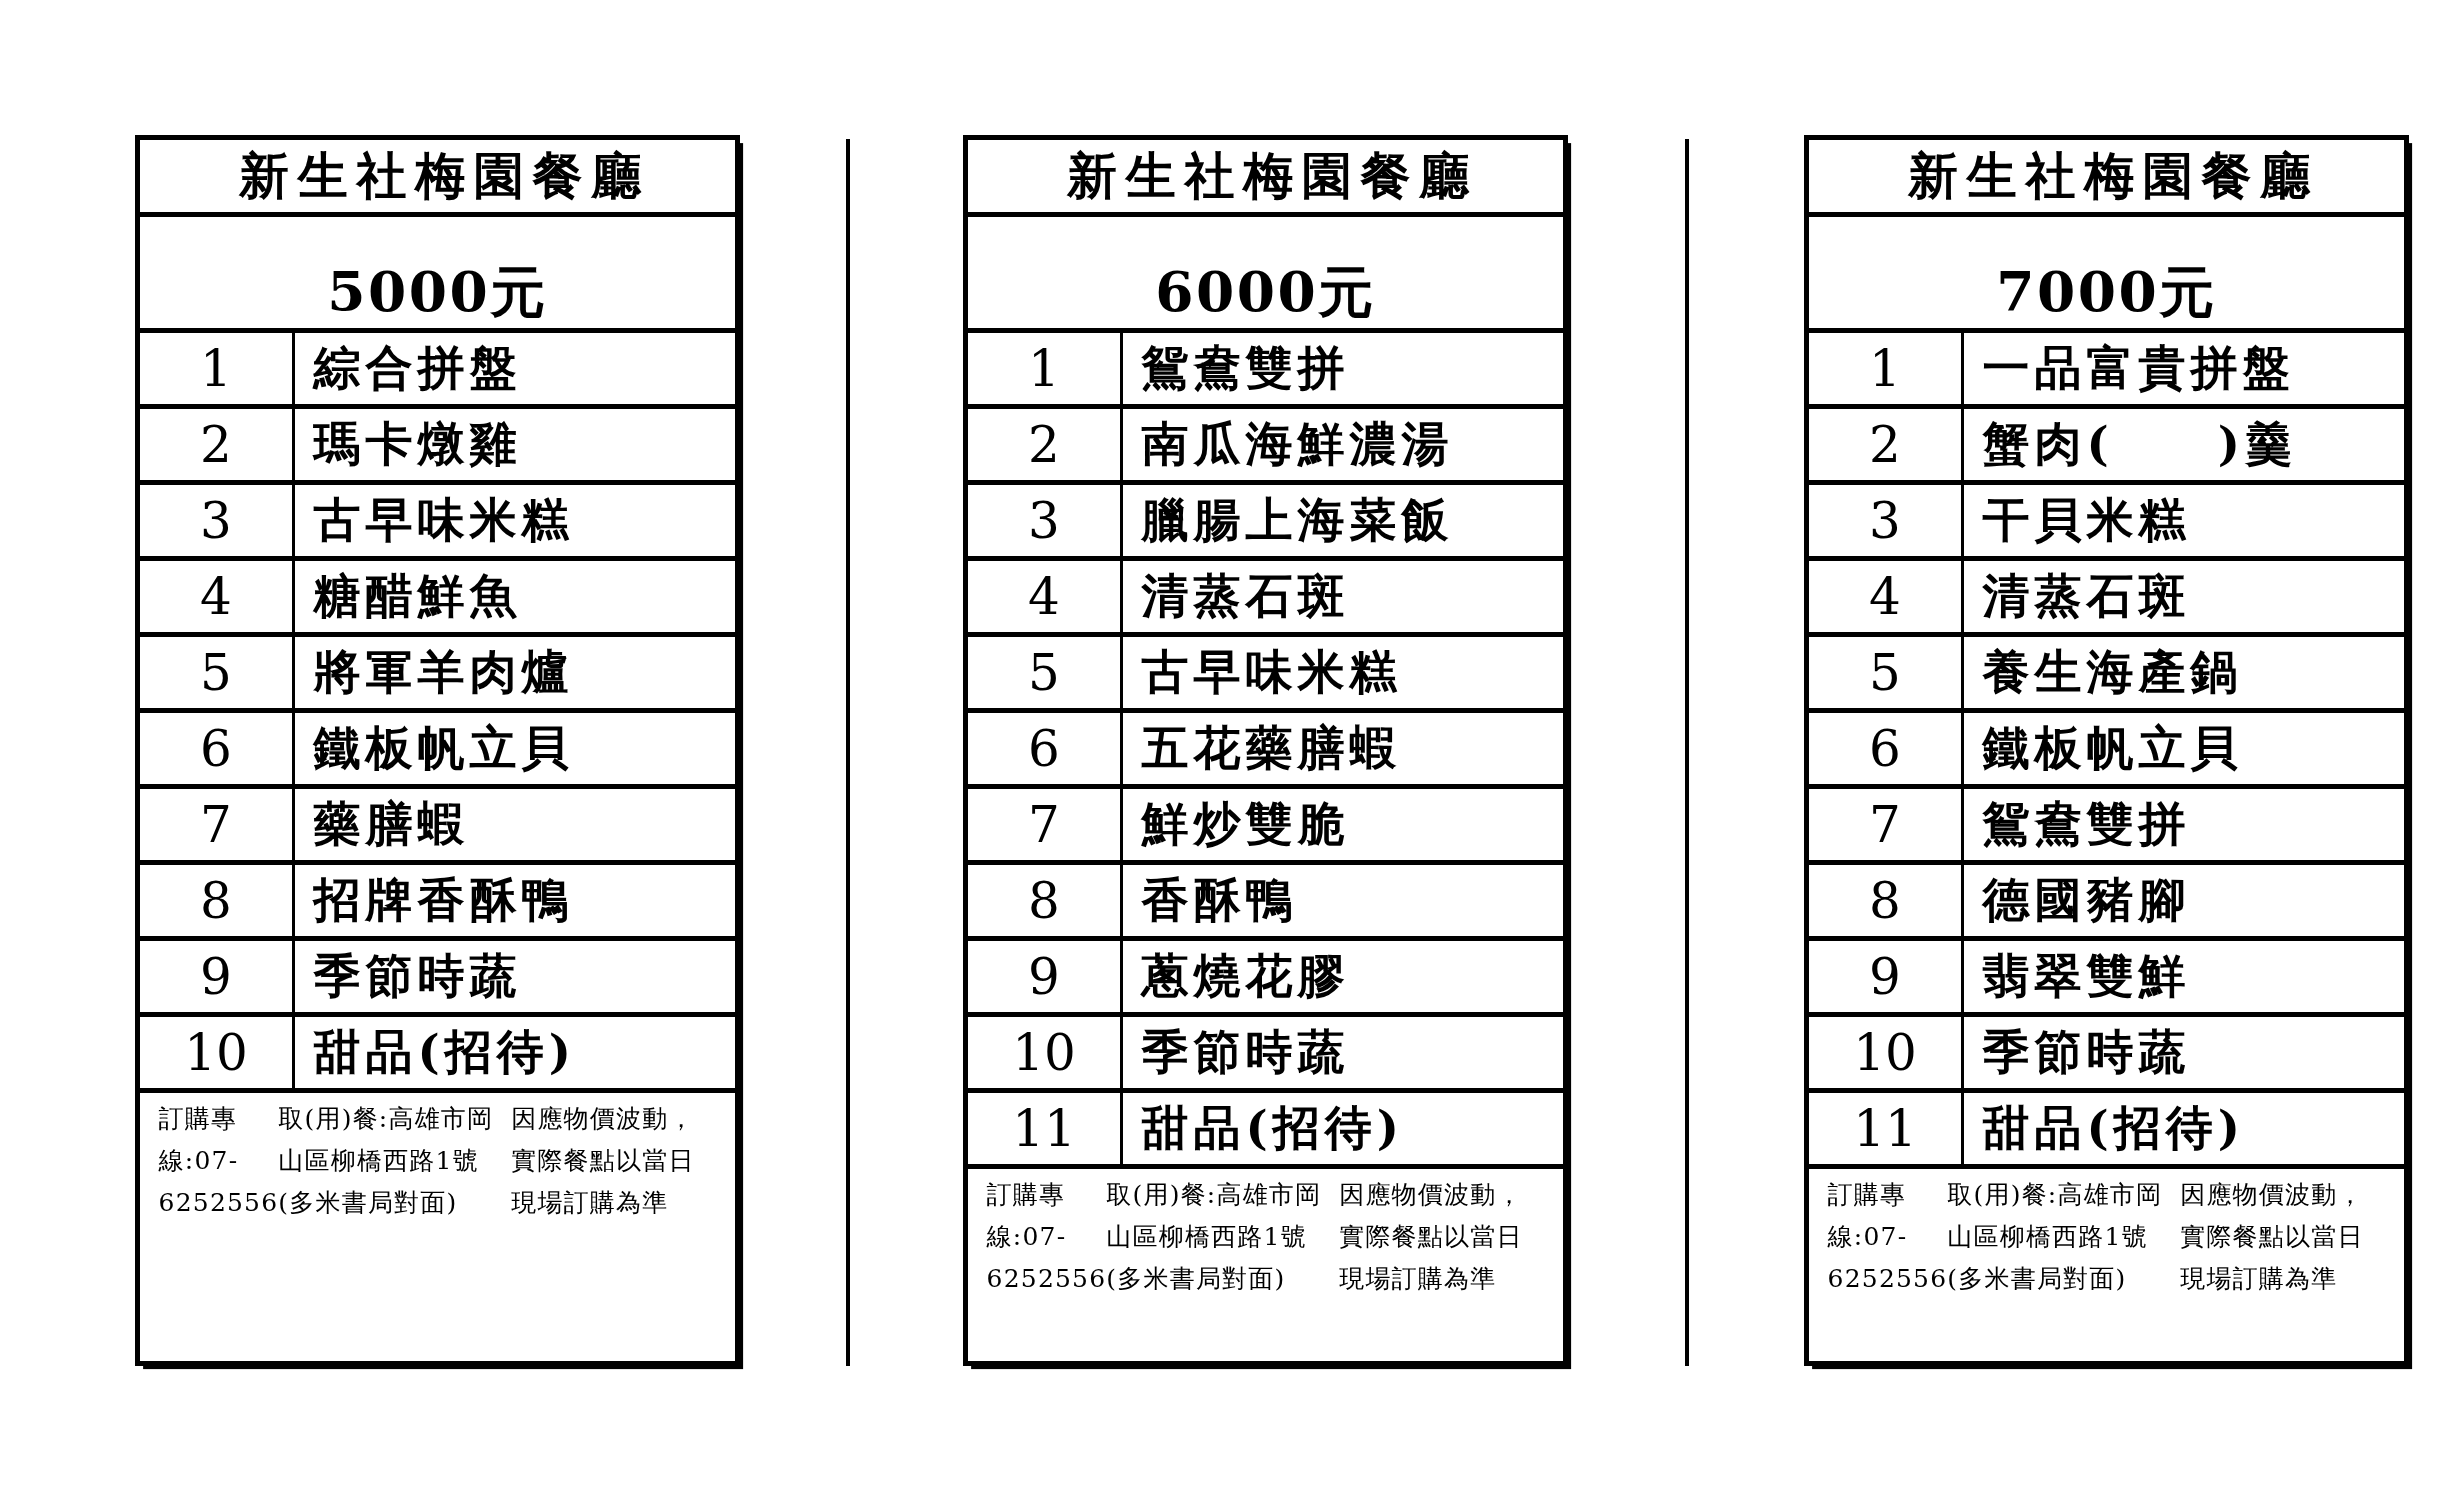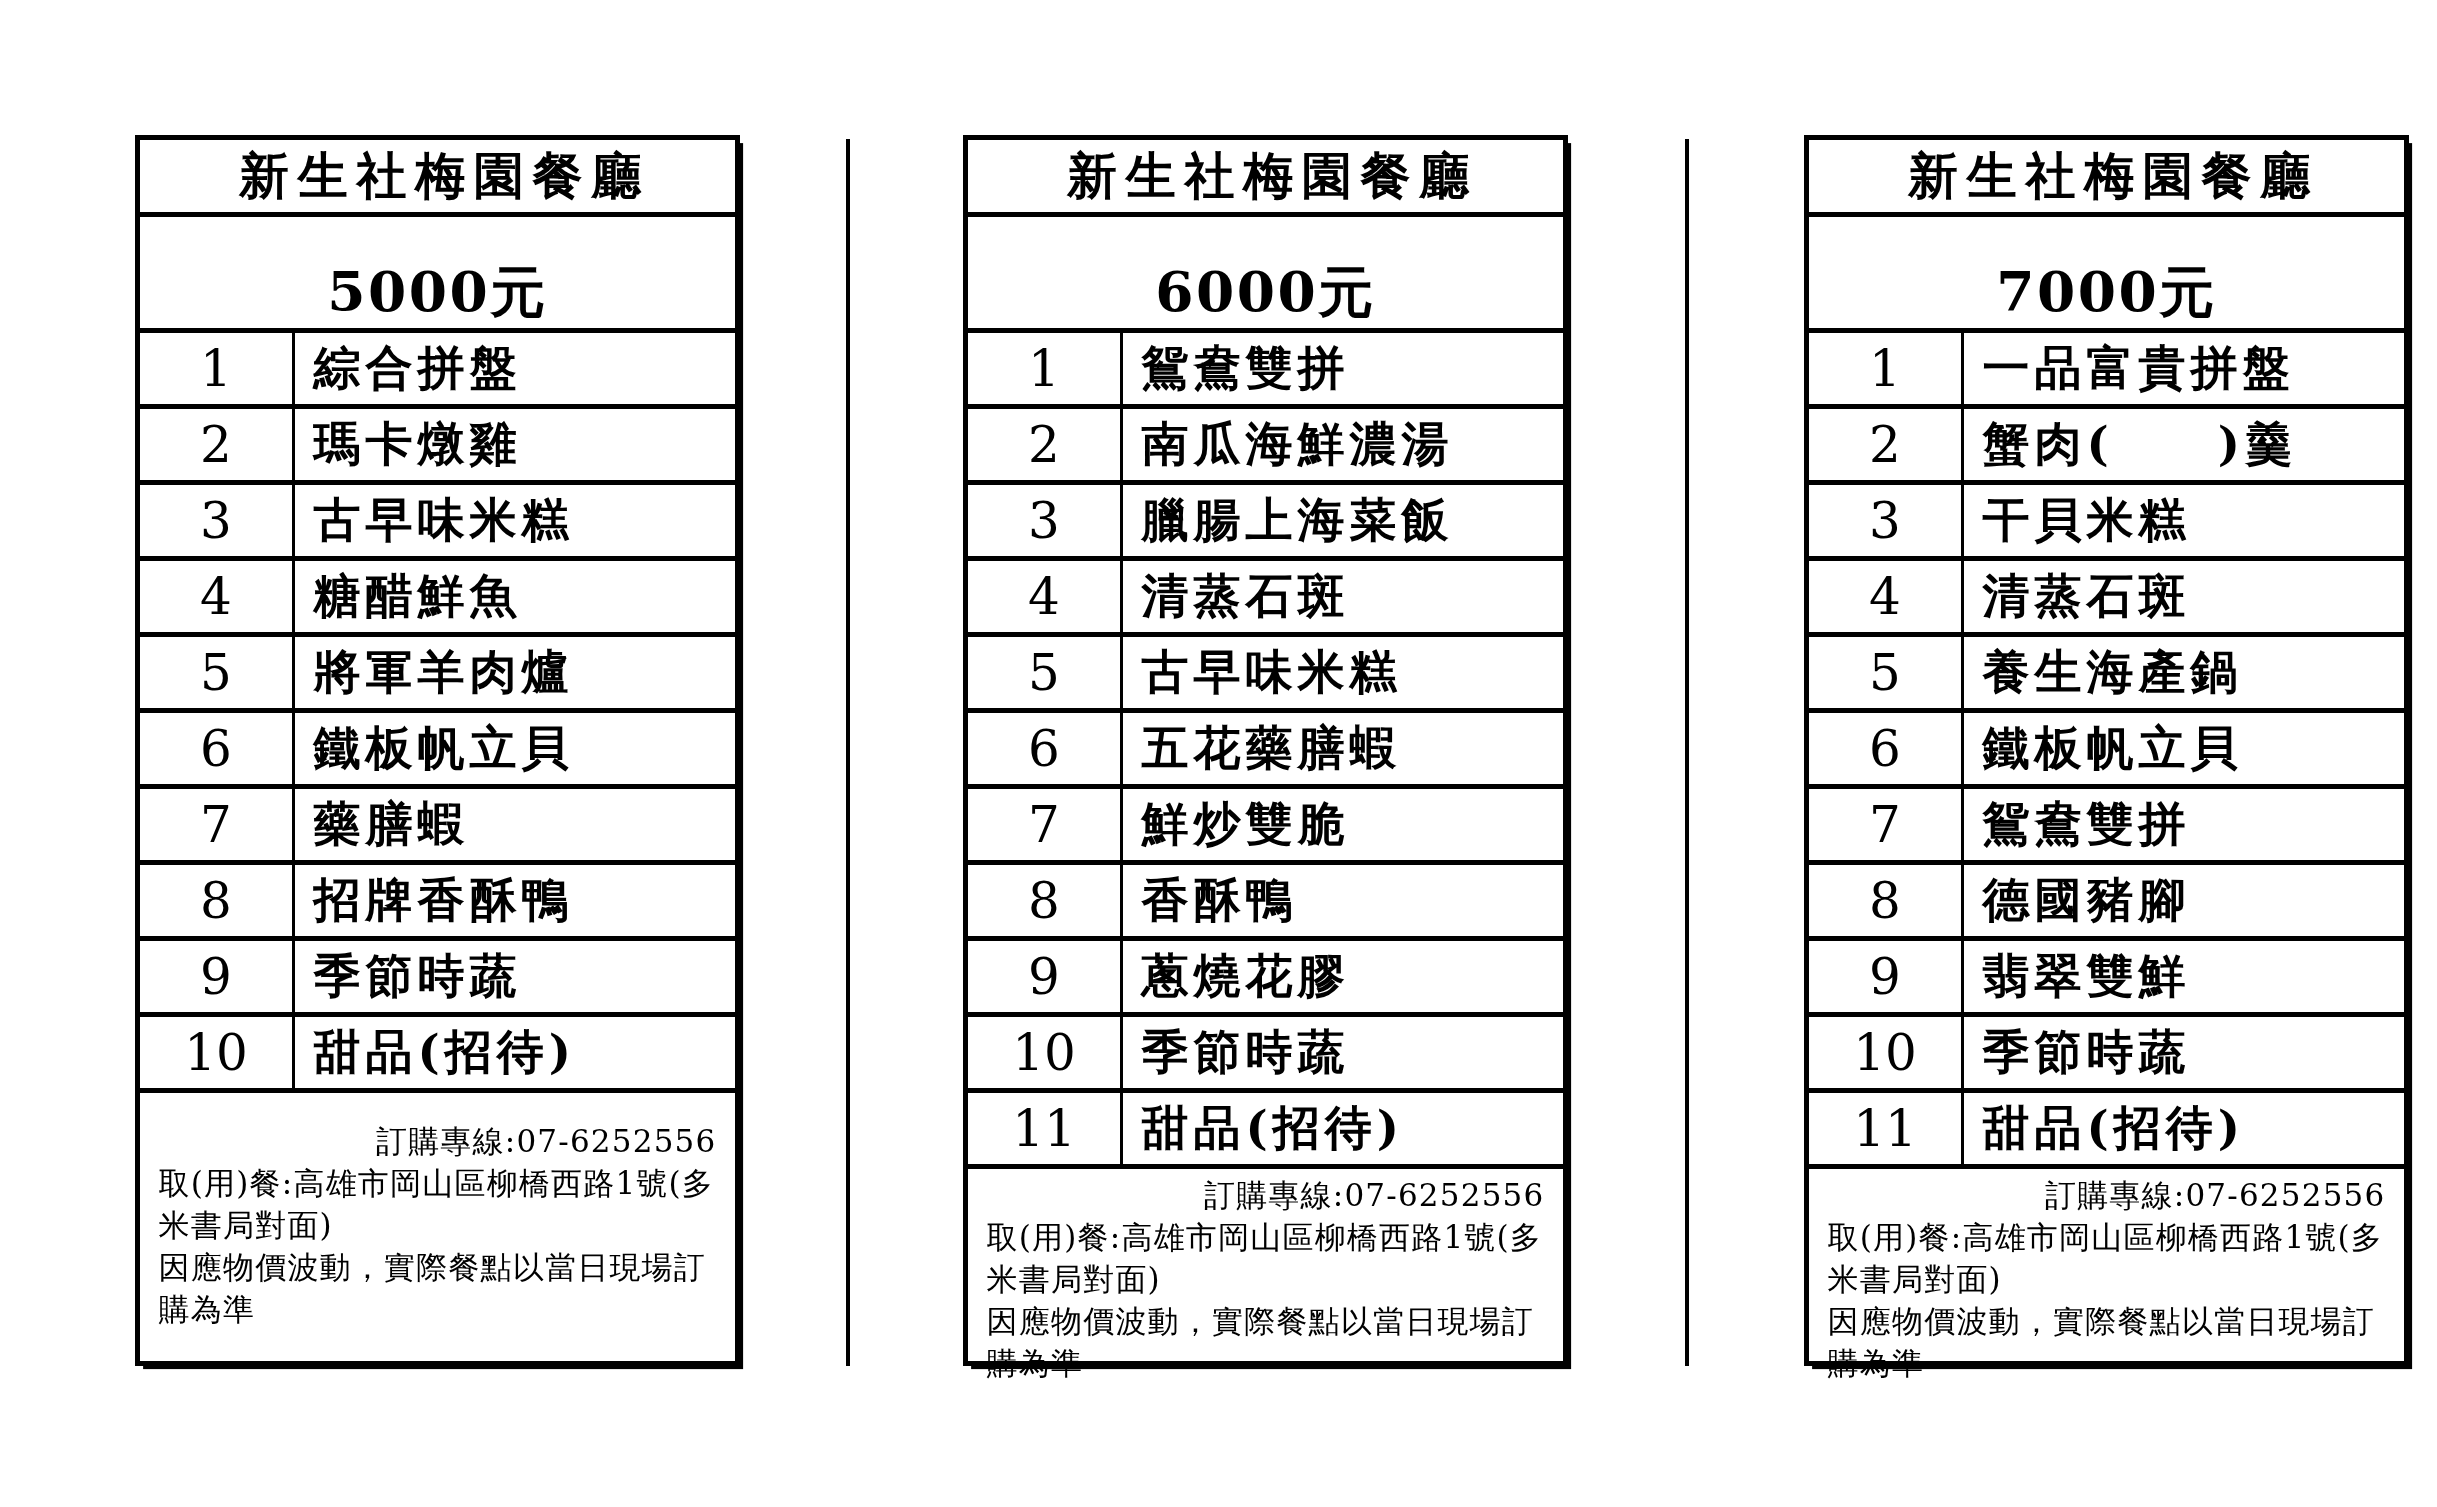--- a/index.html
+++ b/index.html
@@ -38,22 +38,22 @@
     flex:0 0 auto;width:155px;box-sizing:border-box;border-right:3.7px solid #000;
     display:flex;align-items:center;justify-content:center;
     font-size:50px;
   }
   .name-cell{
     flex:1 1 auto;display:flex;align-items:center;
     padding:0 10px 0 18.6px;font-size:47px;font-weight:bold;letter-spacing:5px;
     white-space:nowrap;overflow:hidden;
   }
   .footer-cell{
-    flex:1 1 auto;display:flex;flex-direction:column;justify-content:center;
-    padding:5px 18.6px 8.7px 18.6px;font-size:31px;line-height:42px;letter-spacing:1.2px;align-items:flex-end;
+    flex:1 1 auto;display:flex;flex-direction:row;justify-content:center;
+    padding:5px 18.6px 8.7px 18.6px;font-size:25px;line-height:42px;letter-spacing:1.2px;
   }
   .footer-cell p{margin:0;}
 
   .v-divider{
     position:absolute;top:139px;width:4.3px;height:1227px;background:#000;
   }
   .vd1{left:846px;}
   .vd2{left:1685px;}
 </style>
 </head>

